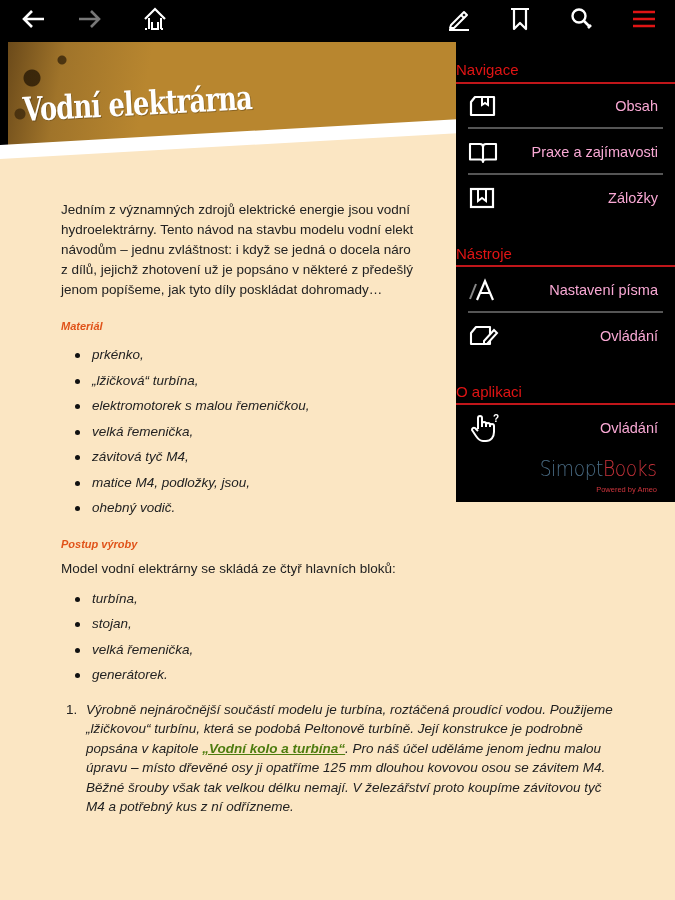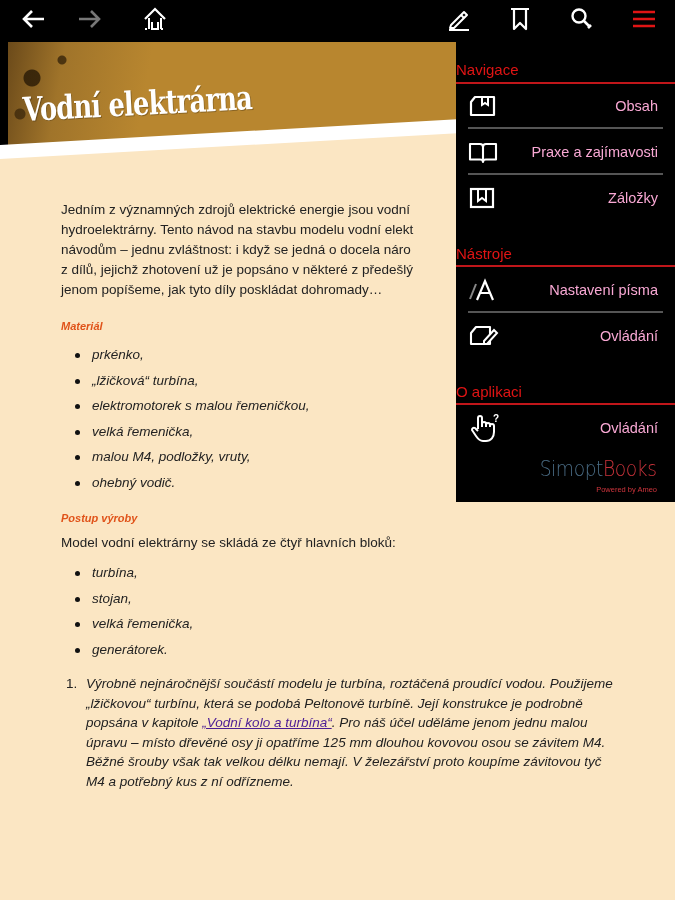--- a/index.html
+++ b/index.html
@@ -26,21 +26,21 @@
   .content { position:absolute; left:61px; top:200px; width:555px; color:#222; font-size:13.5px; line-height:20px; }
   .intro { width:560px; }
   h2.section { color:#e0531a; font-style:italic; font-weight:bold; font-size:11px; margin-top:16px; margin-bottom:9px; }
   ul.blist { list-style:none; margin-left:14px; }
   ul.blist li { position:relative; padding-left:17px; font-style:italic; height:25.5px; line-height:20px; }
   ul.blist li::before { content:""; position:absolute; left:0; top:8px; width:5px; height:5px; border-radius:50%; background:#111; }
   .para { margin-top:0; }
   ol.steps { list-style:none; margin-top:9px; }
   ol.steps li { position:relative; padding-left:25px; font-style:italic; line-height:19.5px; }
   ol.steps .num { position:absolute; left:5px; top:0; font-style:normal; }
-  a.link { color:#4c1d95; text-decoration:underline; }
+  a.link { color:#4d7c0f; text-decoration:underline;font-weight:bold; }
 
   
   .menu { position:absolute; left:456px; top:38px; width:219px; height:464px; background:#000; color:#fff; }
   .menu-section { position:absolute; left:0; color:#e01414; font-size:15px; }
   .menu-rule { position:absolute; left:0; width:219px; height:2px; background:#c0161a; }
   .menu-item { position:absolute; left:12px; width:195px; height:44px; display:flex; align-items:center; justify-content:space-between; cursor:pointer; }
   .menu-item .mlabel { font-size:14.5px; color:#f9a8d4; padding-right:5px; }
   .menu-item .micon { width:32px; height:28px; display:flex; align-items:center; }
   .menu-sep { position:absolute; left:12px; width:195px; height:2px; background:#555; }
   .brand { position:absolute; right:18px; top:418px; font-size:22px; letter-spacing:-0.5px; font-family:"DejaVu Sans", sans-serif; font-weight:300; transform:scaleX(0.85); transform-origin:right; }
@@ -110,21 +110,22 @@
     <div>z dílů, jejichž zhotovení už je popsáno v některé z předešlý</div>
     <div>jenom popíšeme, jak tyto díly poskládat dohromady…</div>
   </div>
 
   <h2 class="section">Materiál</h2>
   <ul class="blist">
     <li>prkénko,</li>
     <li>„lžičková“ turbína,</li>
     <li>elektromotorek s malou řemeničkou,</li>
     <li>velká řemenička,</li>
-    <li>malou M4, podložky, vruty,</li>
+    <li>závitová tyč M4,</li>
+    <li>matice M4, podložky, jsou,</li>
     <li>ohebný vodič.</li>
   </ul>
 
   <h2 class="section" style="margin-top:10px;margin-bottom:5px">Postup výroby</h2>
   <div class="para" style="margin-bottom:10px">Model vodní elektrárny se skládá ze čtyř hlavních bloků:</div>
   <ul class="blist">
     <li>turbína,</li>
     <li>stojan,</li>
     <li>velká řemenička,</li>
     <li>generátorek.</li>

